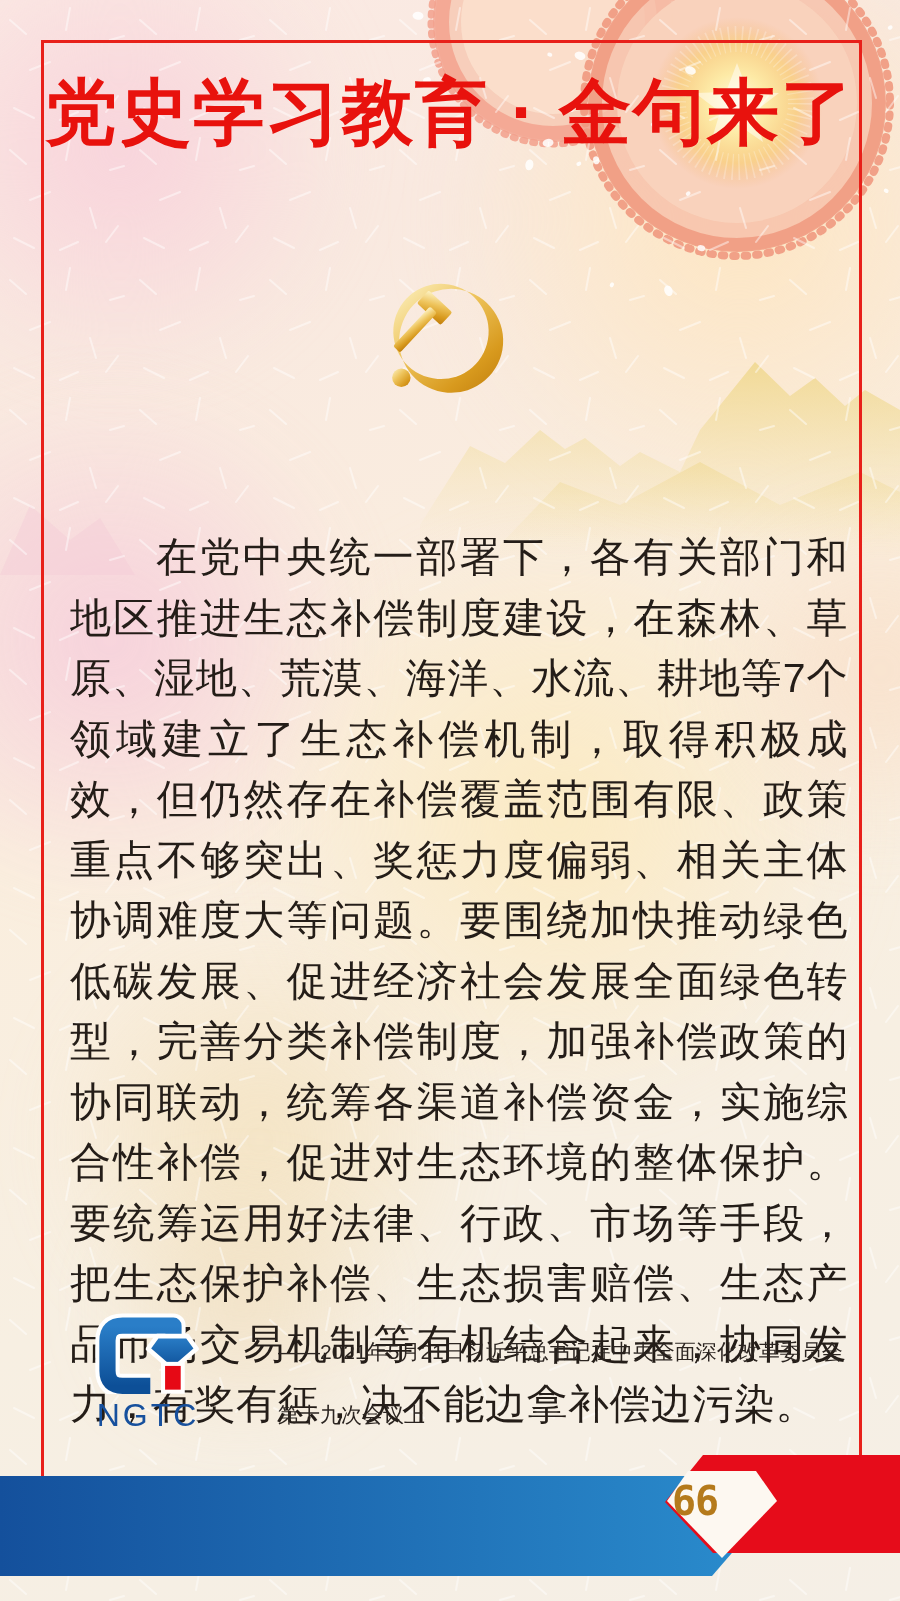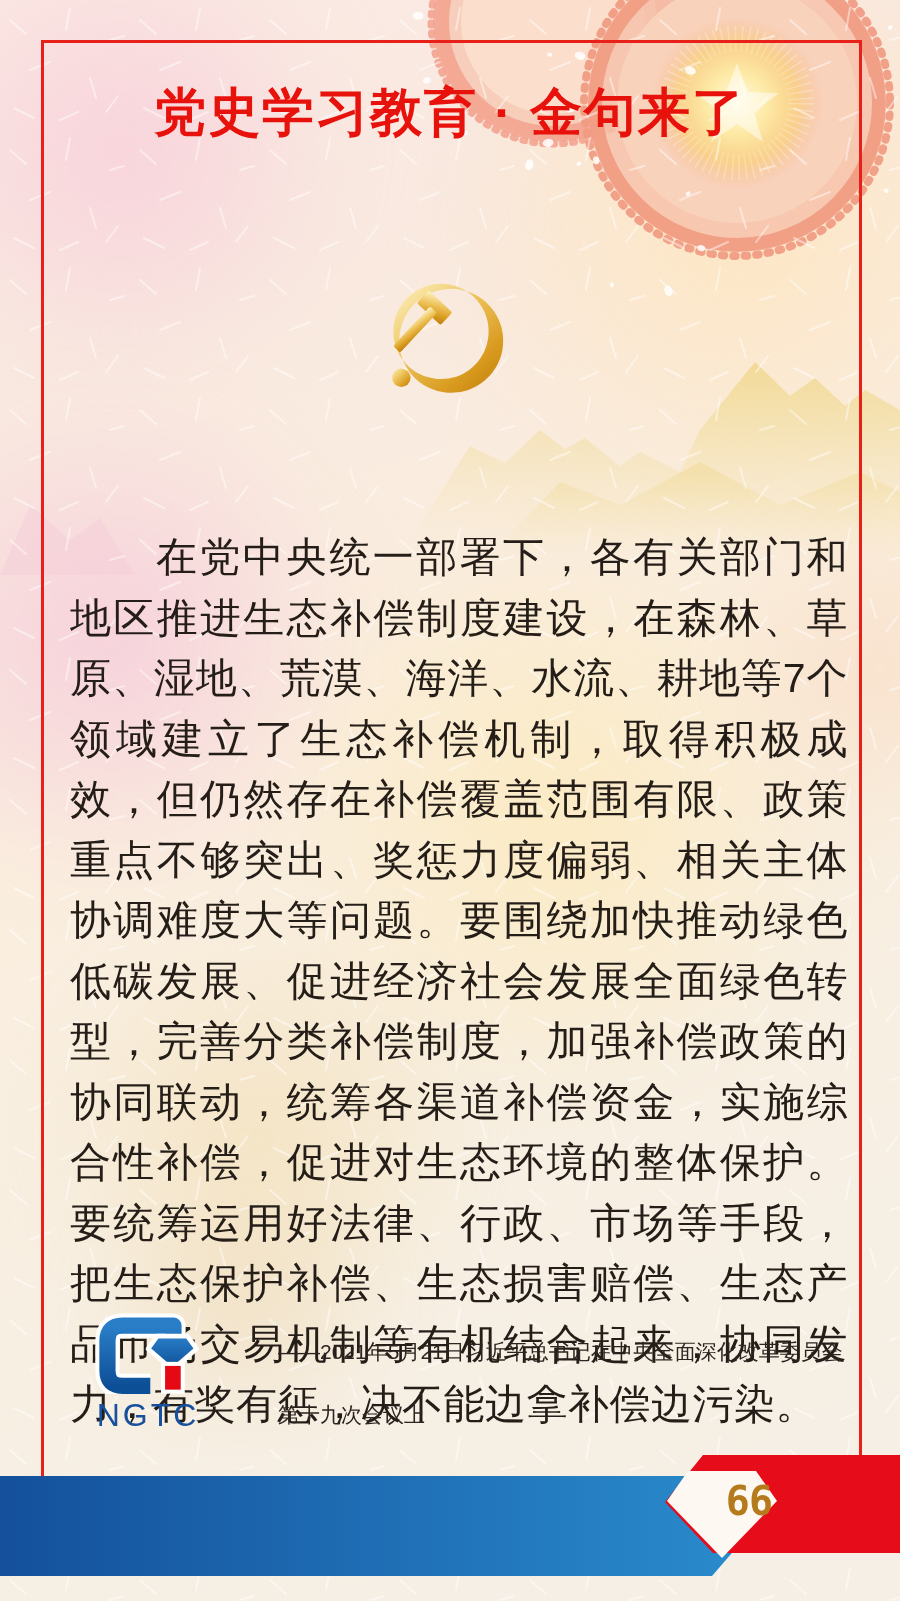--- a/index.html
+++ b/index.html
@@ -12,32 +12,32 @@
   .b3{left:430px;top:-60px;width:620px;height:560px;background:radial-gradient(circle,#fde6c2 0%,rgba(253,230,194,0) 72%);}
   .b4{left:240px;top:540px;width:640px;height:560px;background:radial-gradient(circle,#fbeac2 0%,rgba(251,234,194,0) 70%);}
   .b5{left:20px;top:930px;width:480px;height:420px;background:radial-gradient(circle,#f2dcae 0%,rgba(242,220,174,0) 70%);opacity:.6;}
   .b6{left:60px;top:1190px;width:360px;height:230px;background:radial-gradient(circle,#eed9b4 0%,rgba(238,217,180,0) 70%);opacity:.55;}
   .b7{left:700px;top:480px;width:360px;height:380px;background:radial-gradient(circle,#f9dcc4 0%,rgba(249,220,196,0) 70%);opacity:.7;}
   .layer{position:absolute;left:0;top:0;pointer-events:none;}
   .frame{position:absolute;left:41px;top:40px;width:815px;height:1460px;
          border-top:3px solid #e8201a;border-left:3px solid #e8201a;border-right:3px solid #e8201a;
          z-index:5;pointer-events:none;}
   .title{position:absolute;left:0;top:62px;width:100%;text-align:center;z-index:6;
-         color:#e8120d;font-weight:800;font-size:52px;line-height:101px;letter-spacing:2px;}
+         color:#e8120d;font-weight:800;font-size:72px;line-height:101px;letter-spacing:2px;}
   .emblem{position:absolute;left:384px;top:276px;width:130px;height:134px;z-index:6;}
   .quote{position:absolute;left:70px;top:486px;width:778px;z-index:6;
          font-size:41px;line-height:60.5px;color:#241d18;text-align:justify;text-indent:86px;
          letter-spacing:.5px;}
   .attrib{position:absolute;left:278px;top:1320px;width:582px;z-index:6;
           font-size:21px;line-height:63px;color:#2b2420;text-align:left;}
   .logo{position:absolute;left:86px;top:1306px;width:124px;z-index:6;text-align:center;}
   .logo-text{margin-top:0;font-size:32px;font-weight:normal;color:#17509d;letter-spacing:3px;line-height:34px;}
   .ribbon{position:absolute;left:0;top:1440px;width:900px;height:161px;z-index:8;}
   .issue{position:absolute;left:672px;top:1474px;width:100px;height:54px;z-index:9;
-         text-align:right;line-height:54px;font-size:40px;font-weight:bold;
+         text-align:left;line-height:54px;font-size:40px;font-weight:bold;
          font-family:"DejaVu Sans Mono","Liberation Mono",monospace;color:#b57a1b;letter-spacing:-1px;}
   .dot{position:absolute;background:#fff;border-radius:50%;opacity:.85;z-index:3;pointer-events:none;}
 </style>
 </head>
 <body>
 
 <div class="page">
 
   <div class="blob b1"></div>
   <div class="blob b2"></div>

